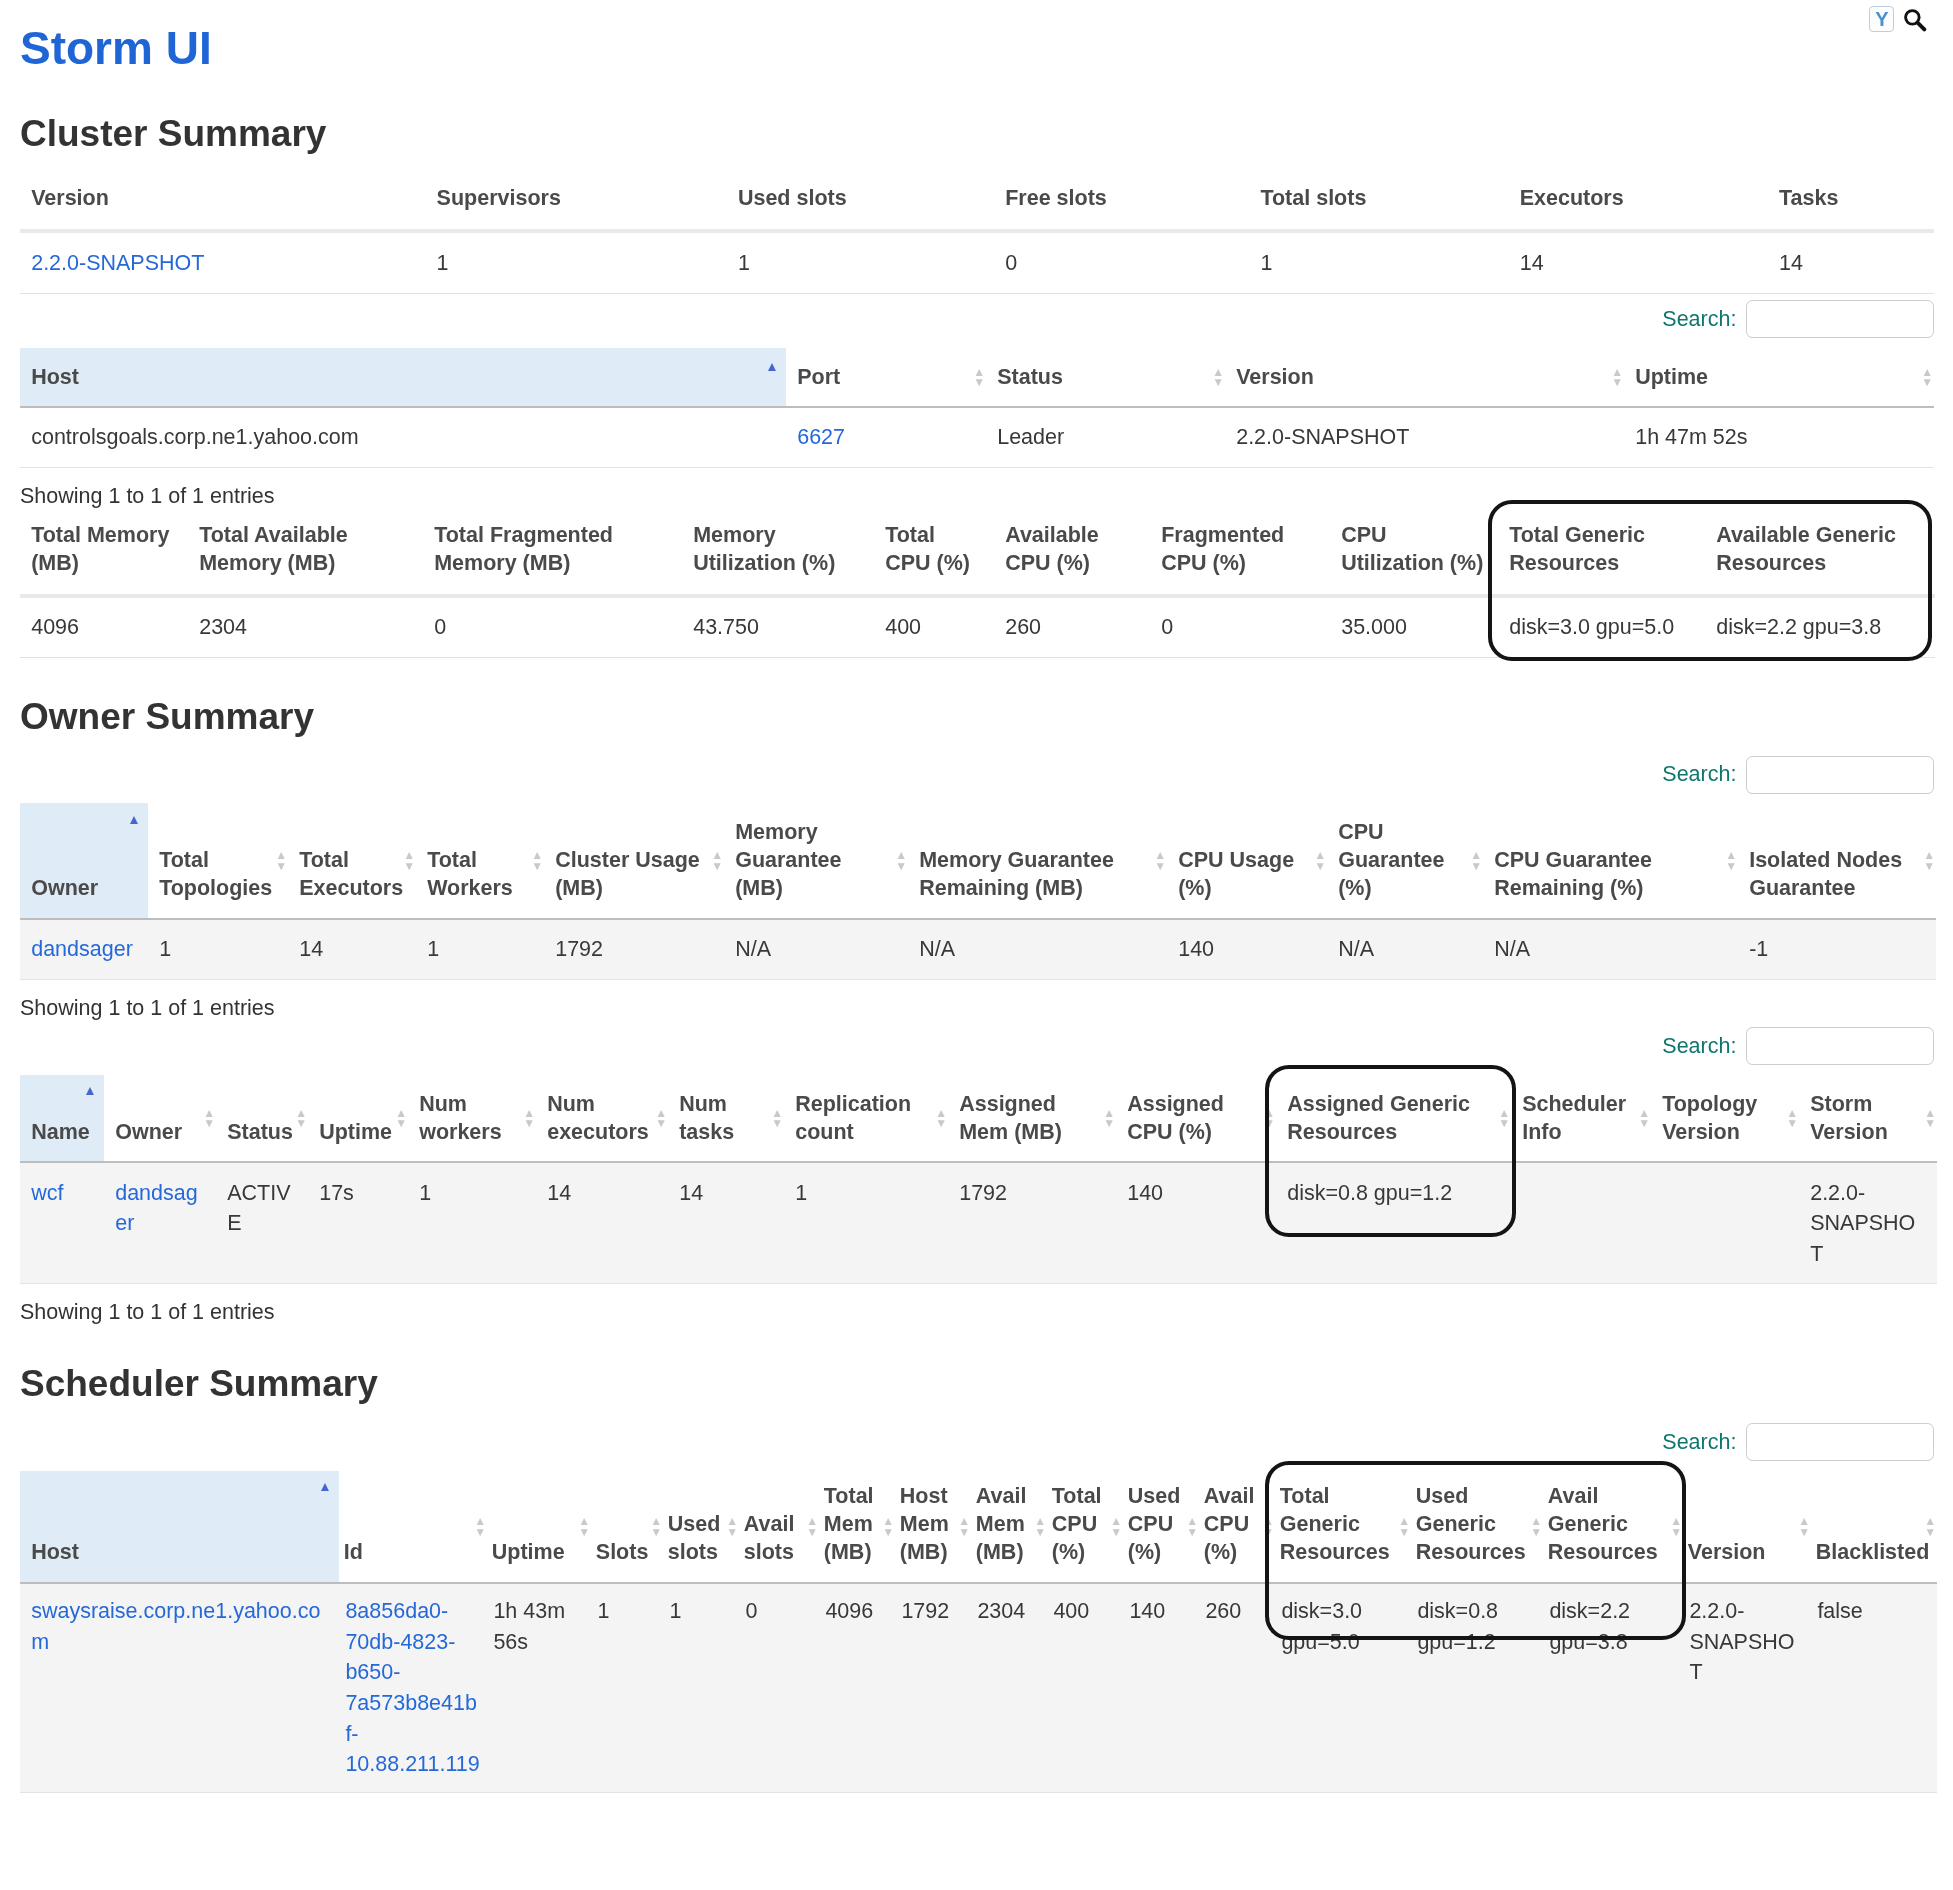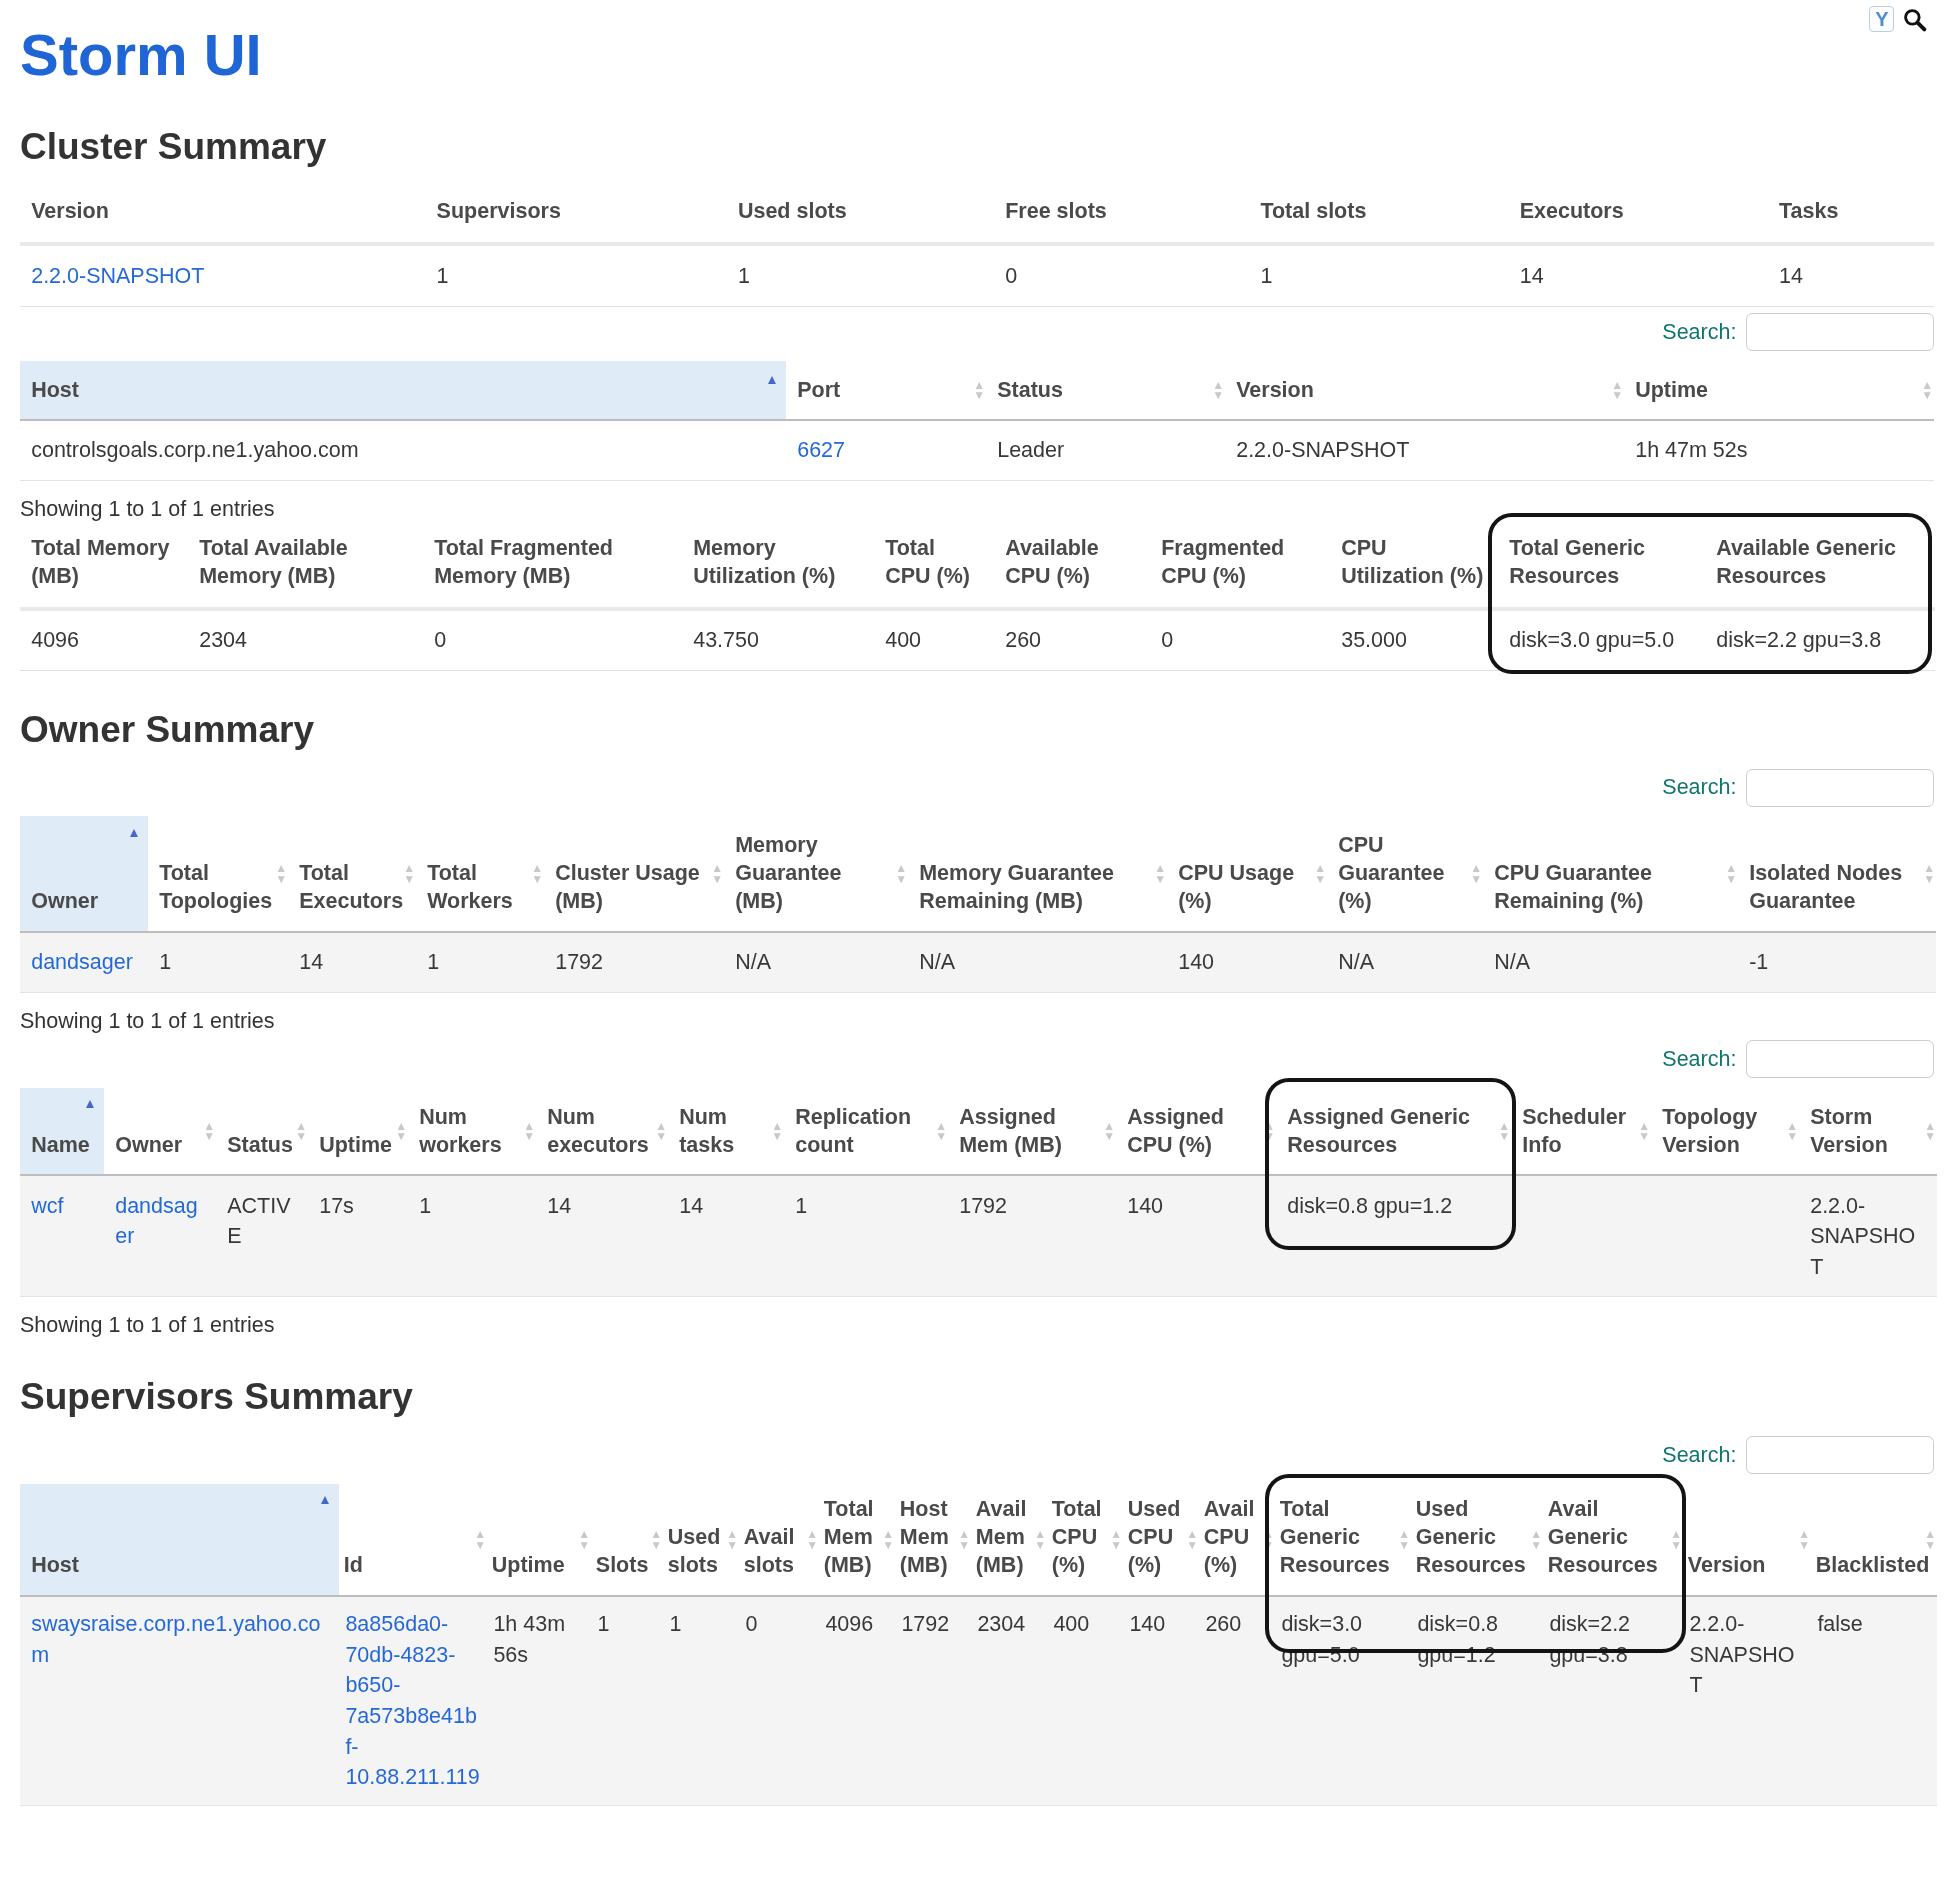--- a/index.html
+++ b/index.html
@@ -5,21 +5,21 @@
   * { box-sizing: border-box; }
   html,body { margin:0; padding:0; }
   body {
     width:1954px; height:1891px; overflow:hidden;
     background:#ffffff; color:#333;
     font-family:"Liberation Sans", sans-serif;
     font-size:21.5px; position:relative;
   }
   .container { padding:0 20px; }
   a { color:#2569d8; text-decoration:none; }
-  h1 { font-size:58px; font-weight:bold; color:#2065d6; margin:21px 0 4.8px 0; }
+  h1 { font-size:46px; font-weight:bold; color:#2065d6; margin:21px 0 4.8px 0; }
   h2 { font-size:37px; font-weight:bold; color:#333; margin:38px 0 17.6px 0; }
 
   
   .topbar { position:absolute; top:6.4px; right:27px; display:flex; gap:7.2px; align-items:center; }
   .ybox { width:25px; height:26px; border:0.8px solid #b9cfe2; border-radius:4px; color:#4a8fd3;
           font-weight:bold; font-size:20px; display:flex; align-items:center; justify-content:center; background:#fdfdfd; }
 
   table { width:100%; border-collapse:collapse; table-layout:fixed; font-size:21.5px; }
   th { text-align:left; font-weight:bold; color:#4a4a4a; vertical-align:bottom; line-height:1.3; }
   td { color:#383838; vertical-align:top; line-height:1.42; overflow-wrap:break-word; }
@@ -378,21 +378,21 @@
       <td>disk=0.8 gpu=1.2</td>
       <td></td>
       <td></td>
       <td>2.2.0-SNAPSHOT</td>
     </tr>
         </tbody>
   </table>
   </div>
   <p class="showing">Showing 1 to 1 of 1 entries</p>
 
-  <h2>Supervisors Summary</h2>
+  <h2>Scheduler Summary</h2>
   <div class="searchbar">
     <label>Search:</label>
     <input type="text" value="" style="">
   </div>
   <div class="tblwrap">
   <div class="annot" id="annot-sup"></div>
   <table class="dt sup">
     <colgroup>
           <col style="width:319px">
           <col style="width:148px">

